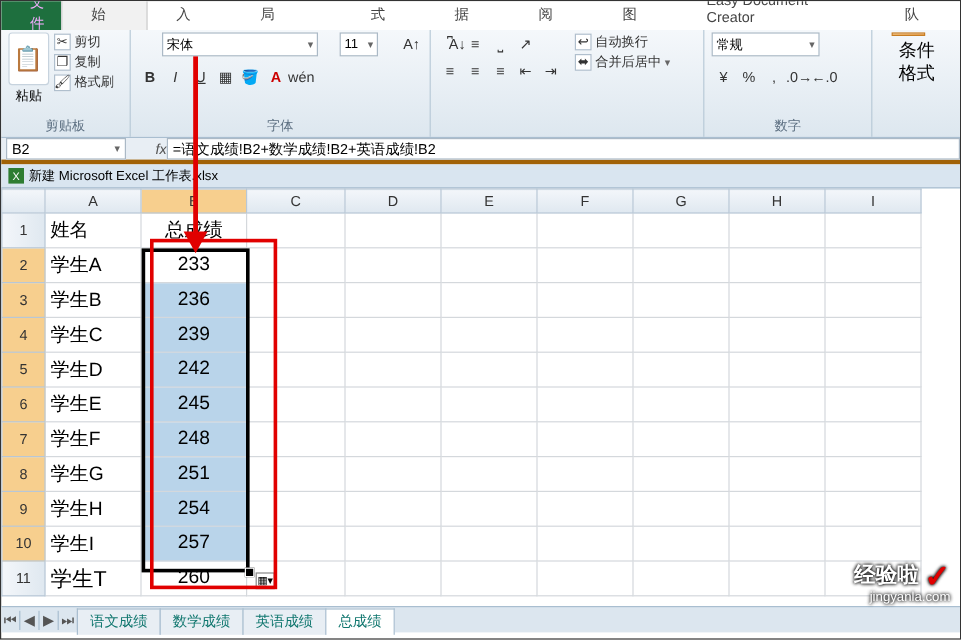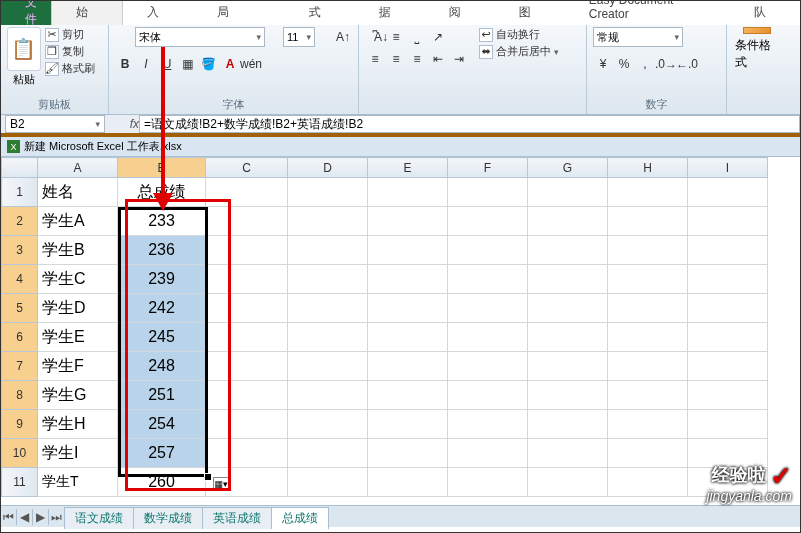--- a/index.html
+++ b/index.html
@@ -71,24 +71,24 @@
 .fill-handle { position:absolute; width:8px; height:8px; background:#000; border:1px solid #fff; }
 .fill-menu { position:absolute; width:16px; height:14px; background:#fff; border:1px solid #888; font-size:9px; display:flex; align-items:center; justify-content:center; }
 
 
 .sheet-tabs { position:absolute; bottom:5px; left:0; right:0; height:22px; background:#dce6ef; border-top:1px solid #a9bed0; display:flex; align-items:center; font-size:12px; }
 .nav-btn { width:16px; height:16px; display:inline-flex; align-items:center; justify-content:center; color:#555; border-right:1px solid #a9bed0; }
 .stab { padding:2px 10px; background:#e8eef4; border:1px solid #a9bed0; border-bottom:none; margin-left:-1px; color:#0f766e; position:relative; top:1px; }
 .stab.active { background:#fff; font-weight:normal; }
 
 .watermark { position:absolute; right:8px; bottom:28px; color:#fff; font-family:"Microsoft YaHei"; font-weight:bold; text-shadow:0 0 3px #000,0 0 3px #000; text-align:right; font-size:18px; }
-.watermark small { display:block; font-size:14px; font-weight:normal; font-style:italic; }
+.watermark small { display:block; font-size:11px; font-weight:normal; }
 .check { color:#e10000; font-size:26px; display:inline-block; transform:translateY(4px); }
 
-.row11 td.A { font-size:14px; }
+.row11 td.A { font-size:18px; }
 </style>
 </head>
 <body>
 
 <div class="tabs">
   <div class="tab-file">文件</div>
   <div class="tab active">开始</div>
   <div class="tab">插入</div>
   <div class="tab">页面布局</div>
   <div class="tab">公式</div>
@@ -207,21 +207,21 @@
         <div class="btn">←.0</div>
       </div>
     </div>
     <div class="group-label">数字</div>
   </div>
 
   <div class="group" style="width:60px;border-right:none;">
     <div class="group-body" style="justify-content:center;">
       <div class="style-big">
         <div class="style-icon"></div>
-        <span style="font-size:12px;text-align:left;">条件格式</span>
+        <span style="font-size:15px;text-align:right;">条件格式</span>
       </div>
     </div>
   </div>
 
 </div>
 
 <div class="fx-bar">
   <div class="name-box">
       <span>B2</span>
       <span class="chev">▾</span>

